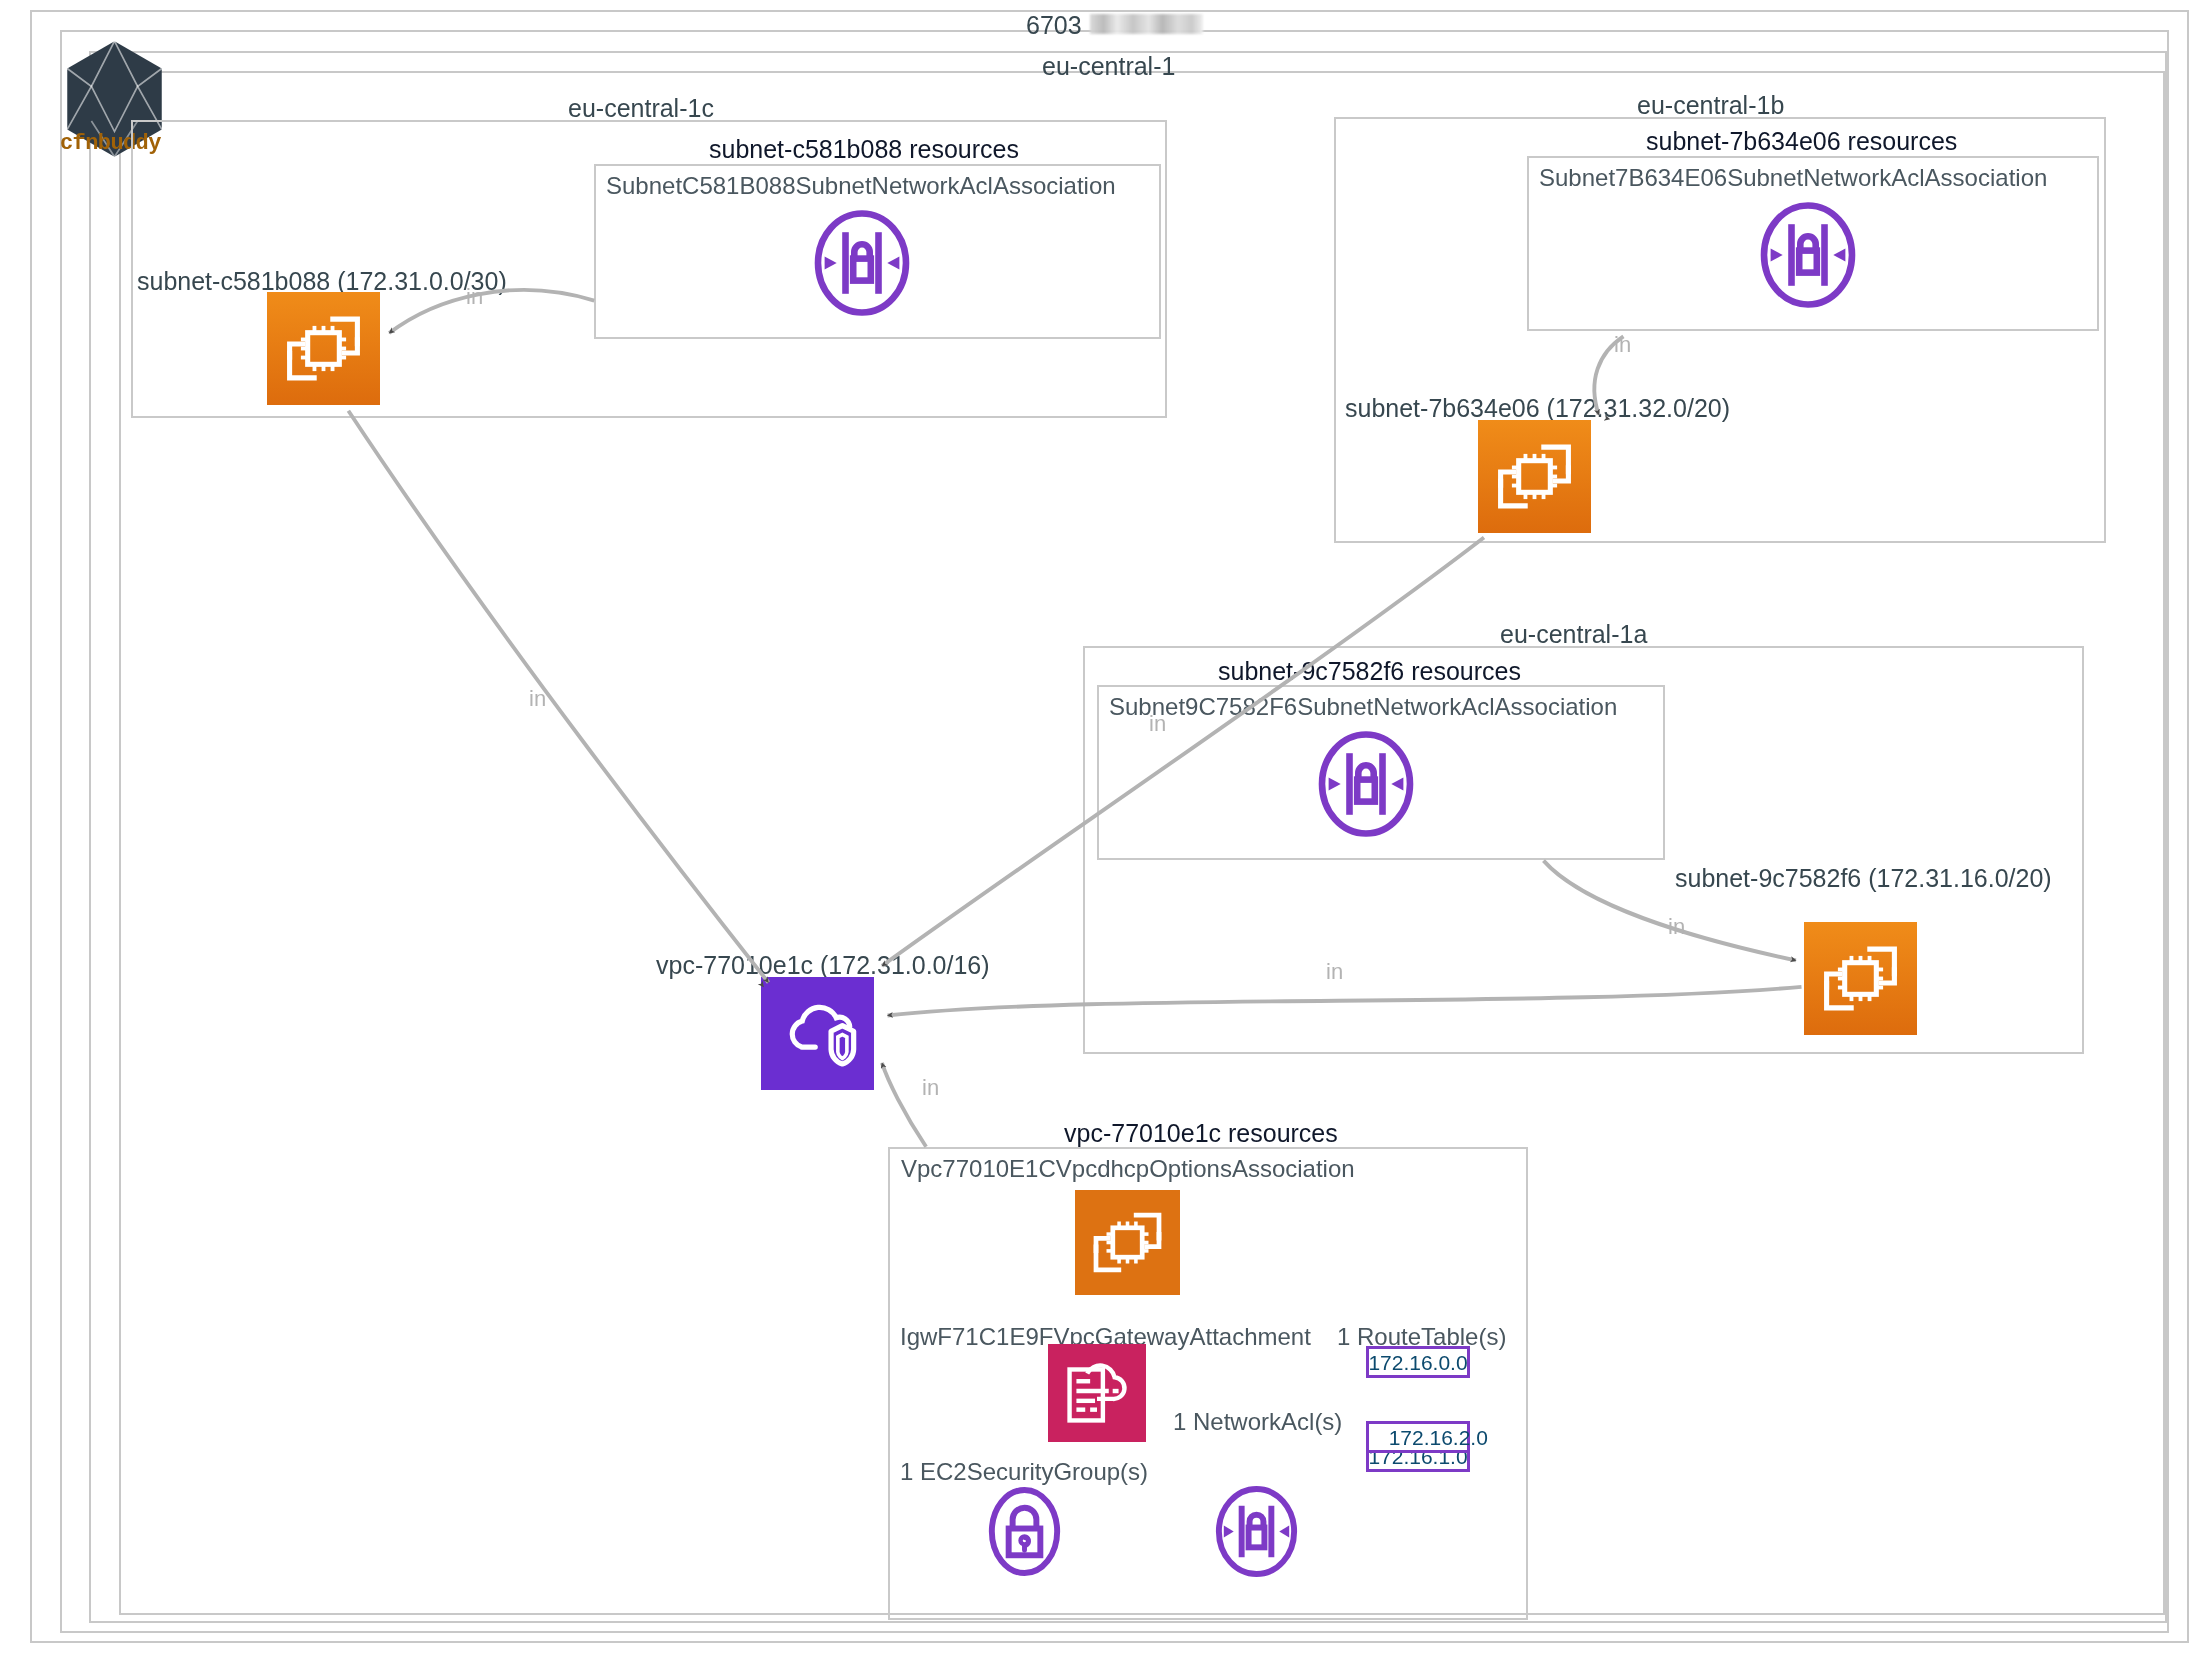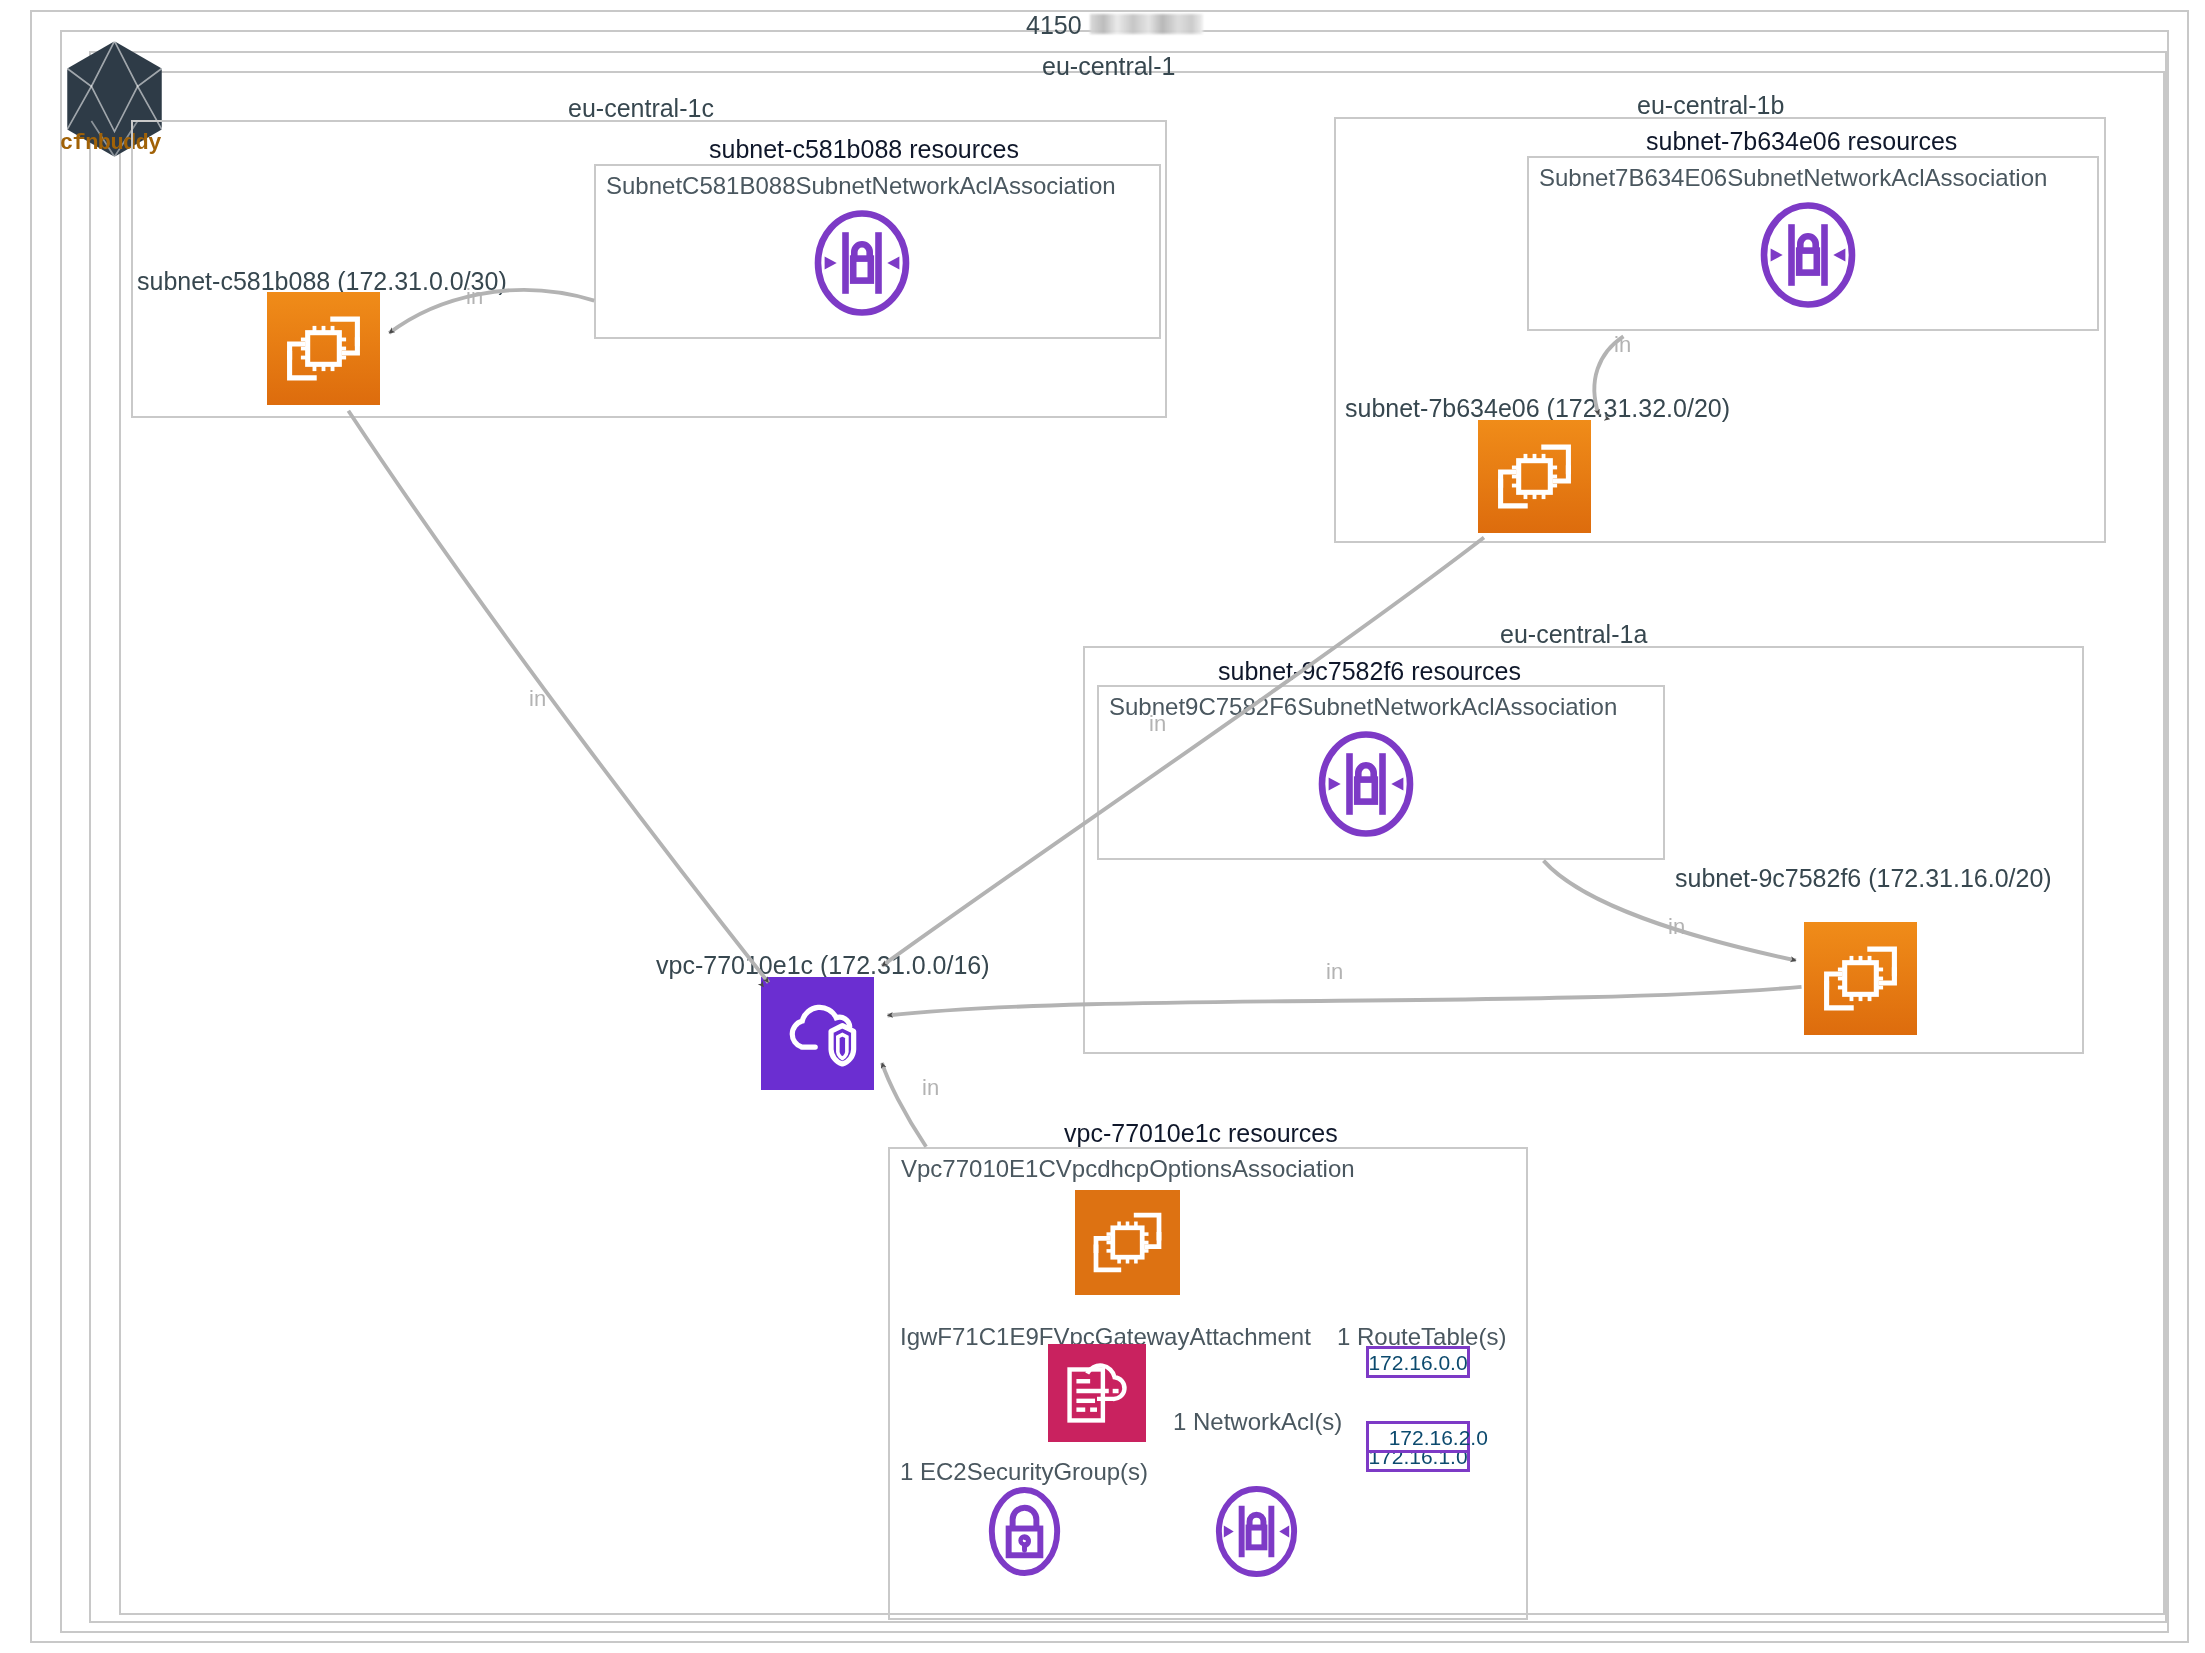--- a/index.html
+++ b/index.html
@@ -46,21 +46,21 @@
 </head>
 <body>
 
 <div id="stage">
 
   <div class="frame frame-l1"></div>
   <div class="frame frame-l2"></div>
   <div class="frame frame-l3"></div>
   <div class="frame frame-l4"></div>
 
-  <div id="toptitle">4150</div>
+  <div id="toptitle">6703</div>
   <div id="redact"></div>
   <div class="grouptitle" style="left:1042px;top:52px;">eu-central-1</div>
 
   <div id="logo">
     <svg viewBox="0 0 100 115" width="105" height="121">
       <path d="M50 2 L95 28 L95 86 L50 112 L5 86 L5 28 Z" fill="#2e3b47"></path>
       <path d="M50 2 L28 45 L5 28" fill="none" stroke="#ffffff" stroke-width="1.6" opacity=".55"></path>
       <path d="M50 2 L72 45 L95 28" fill="none" stroke="#ffffff" stroke-width="1.6" opacity=".55"></path>
       <path d="M5 86 L28 45 L50 88 L72 45 L95 86" fill="none" stroke="#ffffff" stroke-width="1.6" opacity=".55"></path>
       <path d="M50 112 L28 78 M50 112 L72 78" fill="none" stroke="#ffffff" stroke-width="1.6" opacity=".45"></path>

